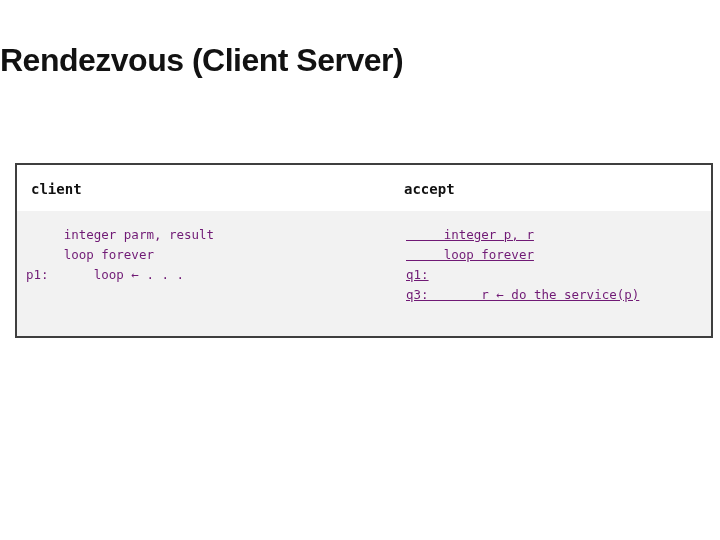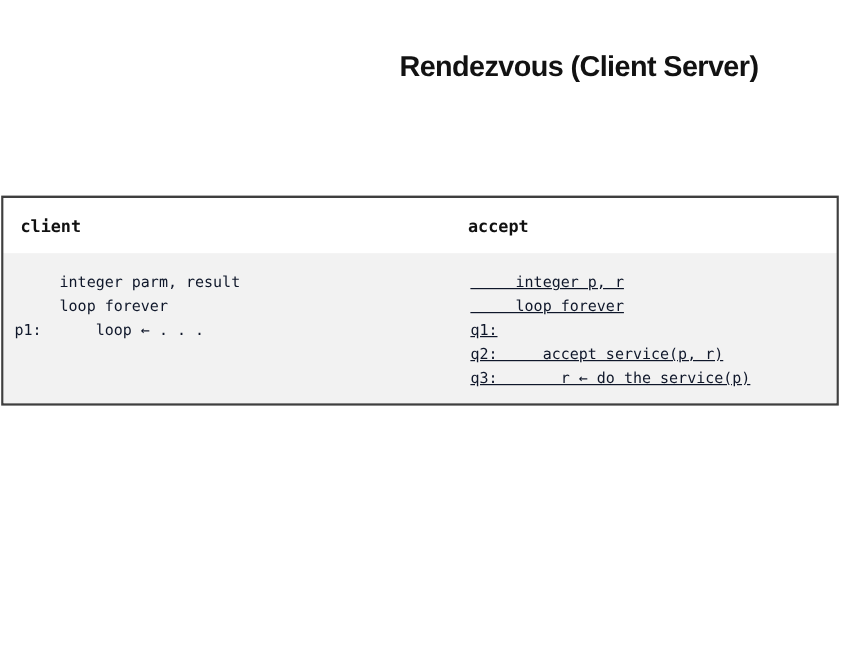--- a/index.html
+++ b/index.html
@@ -15,32 +15,32 @@
     position: relative;
     width: 720px;
     height: 540px;
     background: #ffffff;
   }
   .slide-title {
     position: absolute;
     top: 42px;
     left: 0;
     width: 632px;
-    text-align: right;
+    text-align: left;
     font-family: "Liberation Sans", sans-serif;
     font-weight: bold;
-    font-size: 24px;
+    font-size: 32px;
     letter-spacing: -0.5px;
     color: #121212;
     margin: 0;
   }
   .figure {
     position: absolute;
     top: 163px;
-    left: 1px;
+    left: 15px;
     width: 698px;
     height: 175px;
     box-sizing: border-box;
     border: 2px solid #3f3f3f;
     background: #ffffff;
   }
   .fig-header {
     display: flex;
     height: 46px;
     background: #ffffff;
@@ -58,21 +58,21 @@
     font-size: 14px;
     color: #111111;
   }
   .col-client .hdr-label { padding: 16px 0 0 14px; }
   .col-server .hdr-label { padding: 16px 0 0 9px; }
   .code-col {
     padding-top: 14px;
     font-family: "DejaVu Sans Mono", "Liberation Mono", monospace;
     font-size: 12.5px;
     line-height: 20px;
-    color: #0f172a;
+    color: #701a75;
   }
   .col-client .code-col { padding-left: 9px; }
   .col-server .code-col { padding-left: 11px; text-decoration: underline; }
   .code-line {
     white-space: pre;
     height: 20px;
   }
 </style>
 </head>
 <body>
@@ -98,20 +98,19 @@
           <div class="code-line">     integer parm, result</div>
           <div class="code-line">     loop forever</div>
           <div class="code-line">p1:      loop ← . . .</div>
         </div>
       </div>
       <div class="col-server">
         <div class="code-col">
           <div class="code-line">     integer p, r</div>
           <div class="code-line">     loop forever</div>
           <div class="code-line">q1:</div>
-          <div class="code-line">q2:     accept service(p, r)</div>
           <div class="code-line">q3:       r ← do the service(p)</div>
         </div>
       </div>
     </div>
 
   </div>
 </div>
 
 </body></html>

